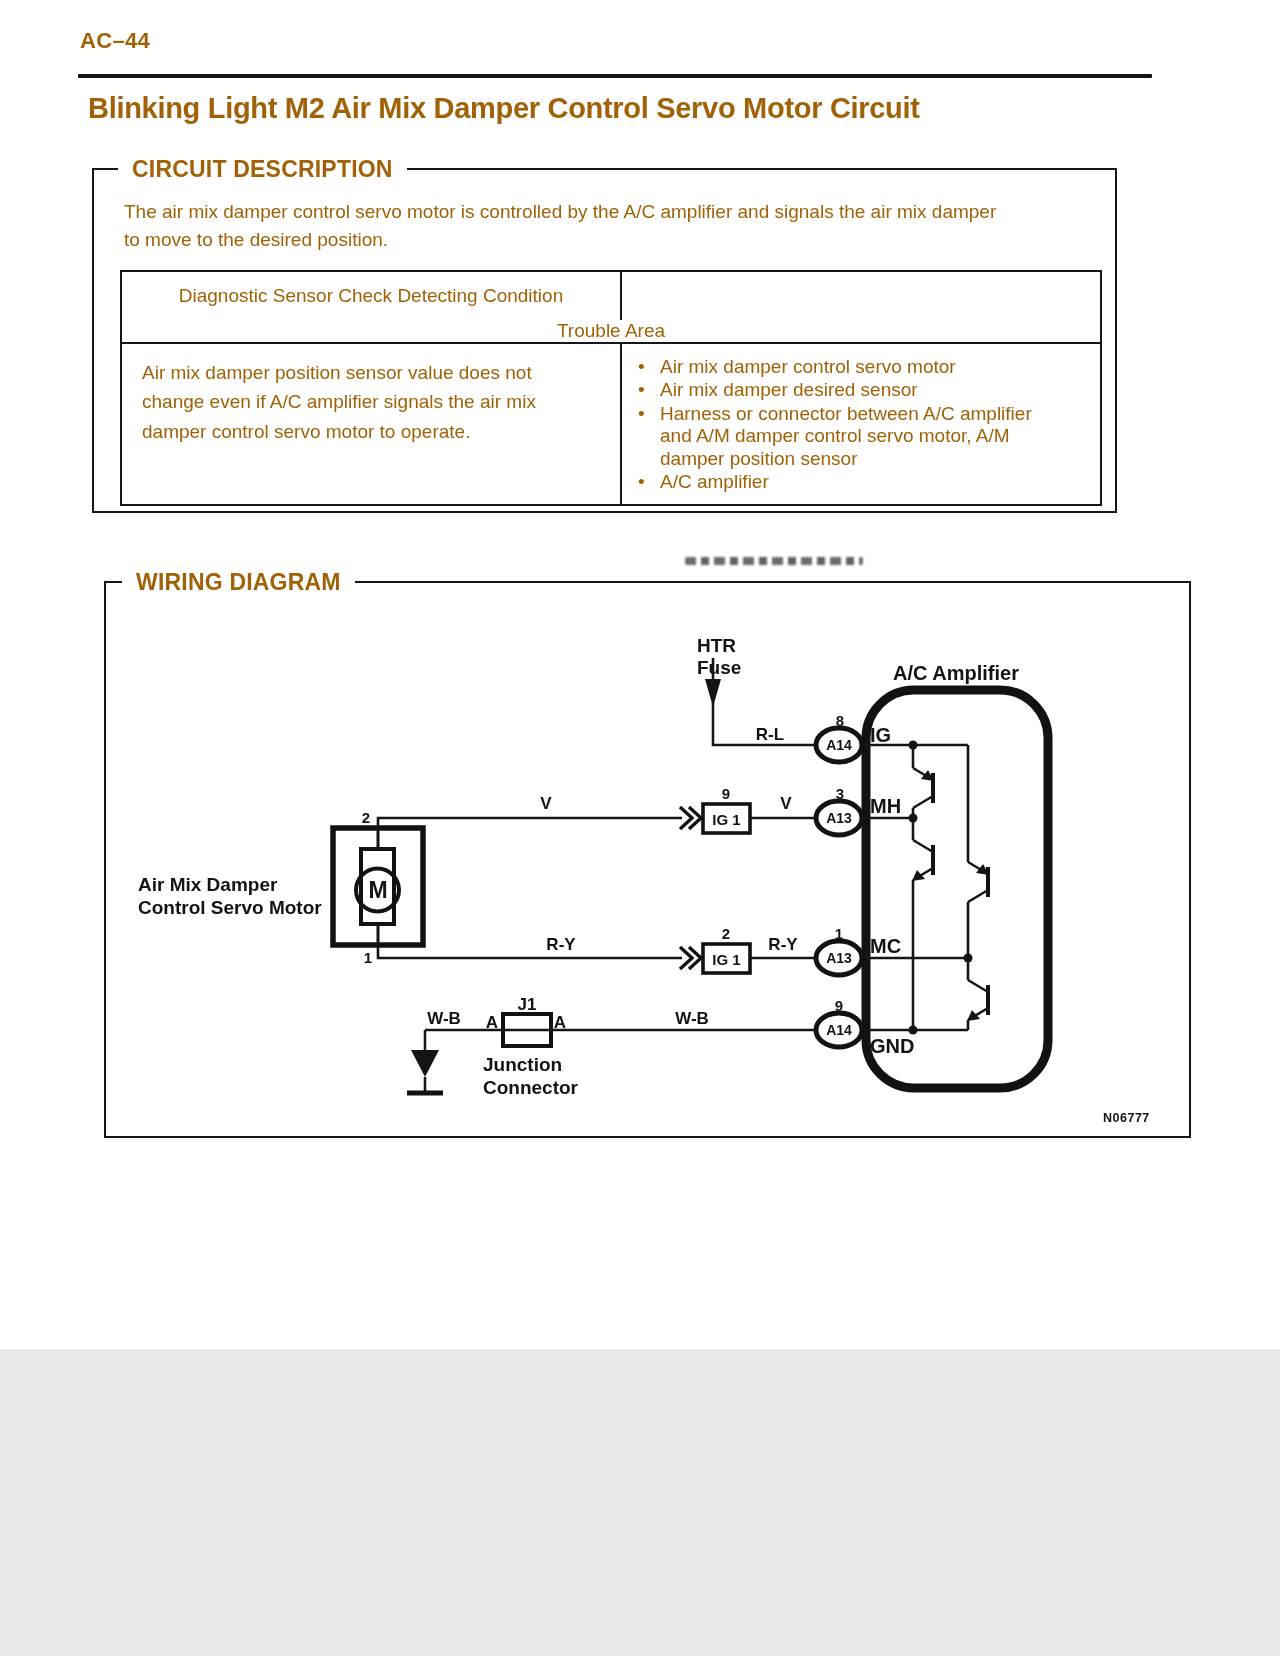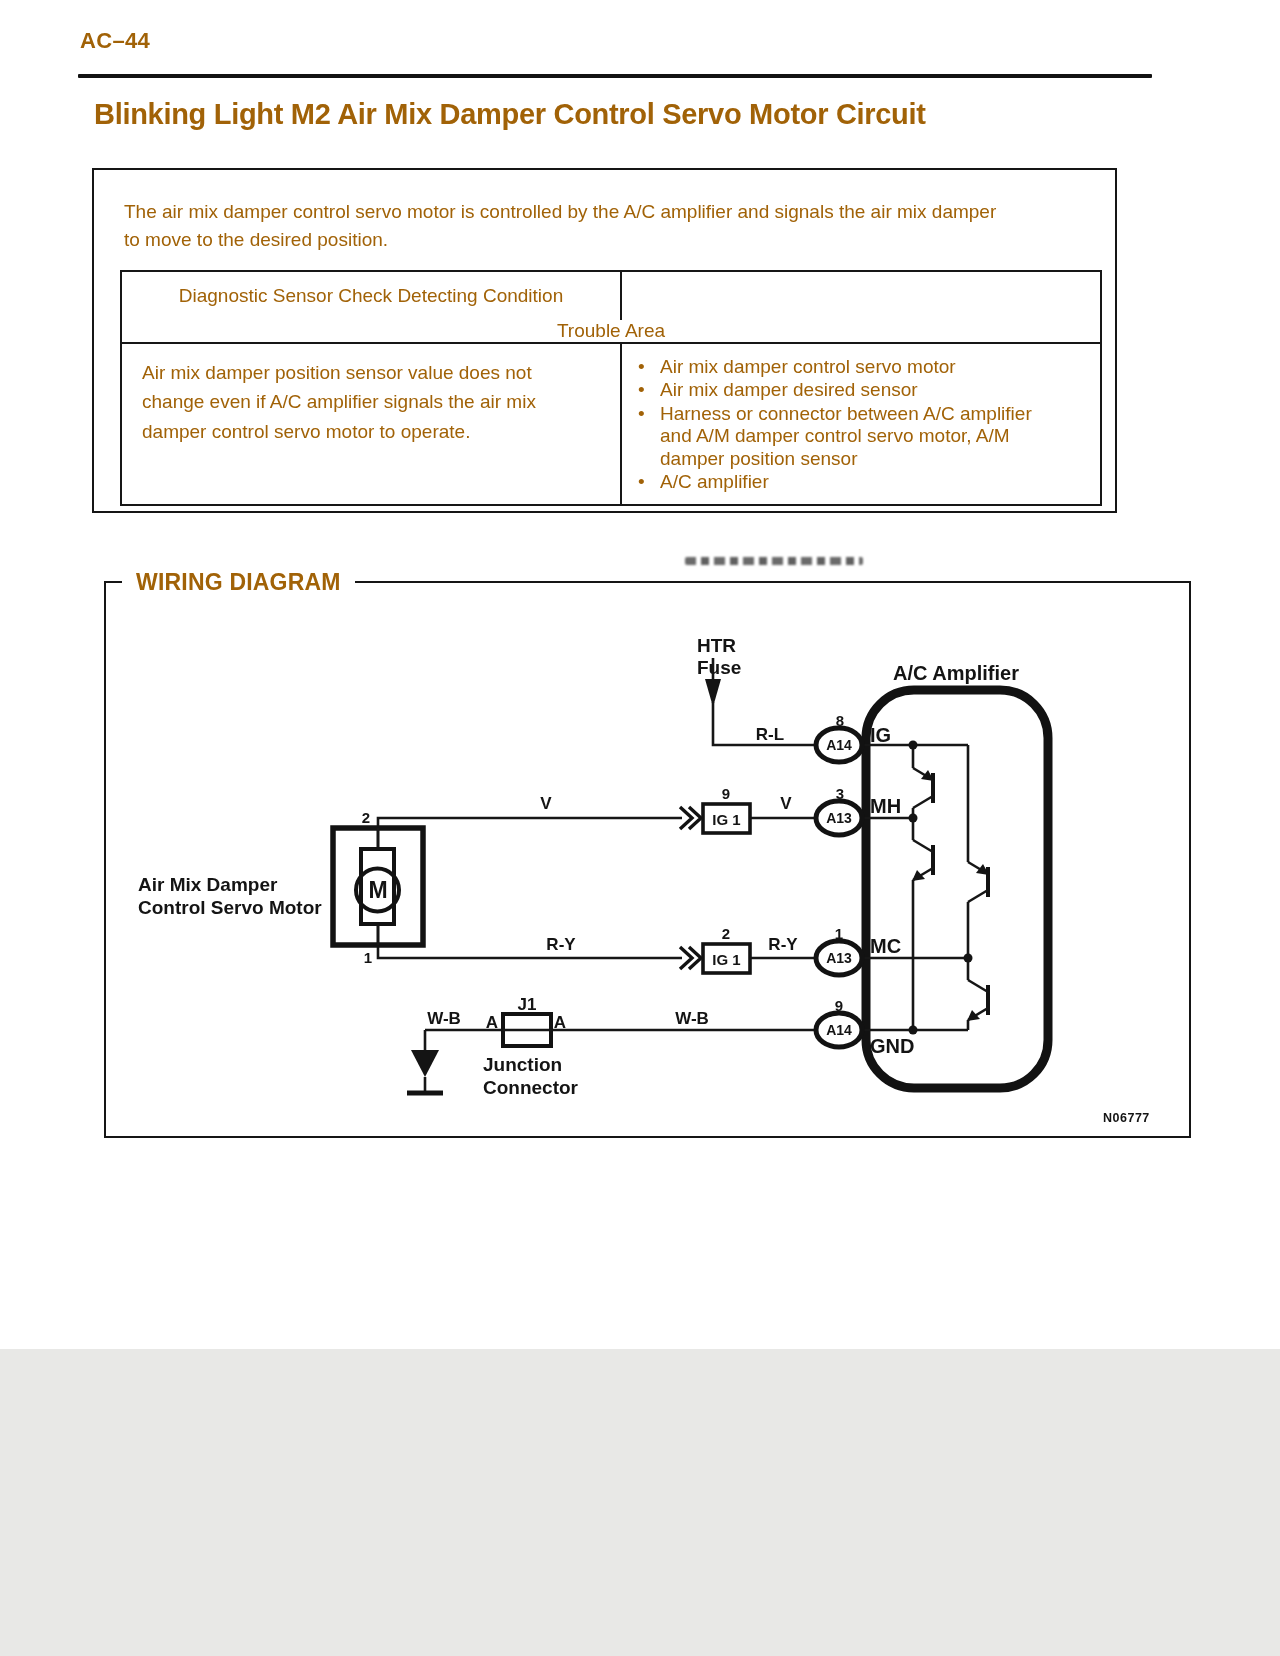--- a/index.html
+++ b/index.html
@@ -62,23 +62,24 @@
 </style>
 </head>
 <body>
 
 <div class="page">
 
   <div class="page-code">AC–44</div>
 
   <div class="head-rule"></div>
 
-  <h1 class="doc-title" style="margin:10px;">Blinking Light M2 Air Mix Damper Control Servo Motor Circuit</h1>
+  <h1 class="doc-title" style="margin:4px;">Blinking Light M2 Air Mix Damper Control Servo Motor Circuit</h1>
 
   <section class="frame" id="circuit-box">
+    <span class="frame-heading">CIRCUIT DESCRIPTION</span>
     <p class="cd-body" style="margin:0;">The air mix damper control servo motor is controlled by the A/C amplifier and signals the air mix damper to move to the desired position.</p>
 
     <div class="diag-table">
       <div class="diag-row diag-head">
         <div class="cell col-left">Diagnostic Sensor Check Detecting Condition</div>
         <div class="cell col-right">Trouble Area</div>
       </div>
       <div class="diag-row diag-body">
         <div class="cell col-left">Air mix damper position sensor value does not change even if A/C amplifier signals the air mix damper control servo motor to operate.</div>
         <div class="cell col-right">

